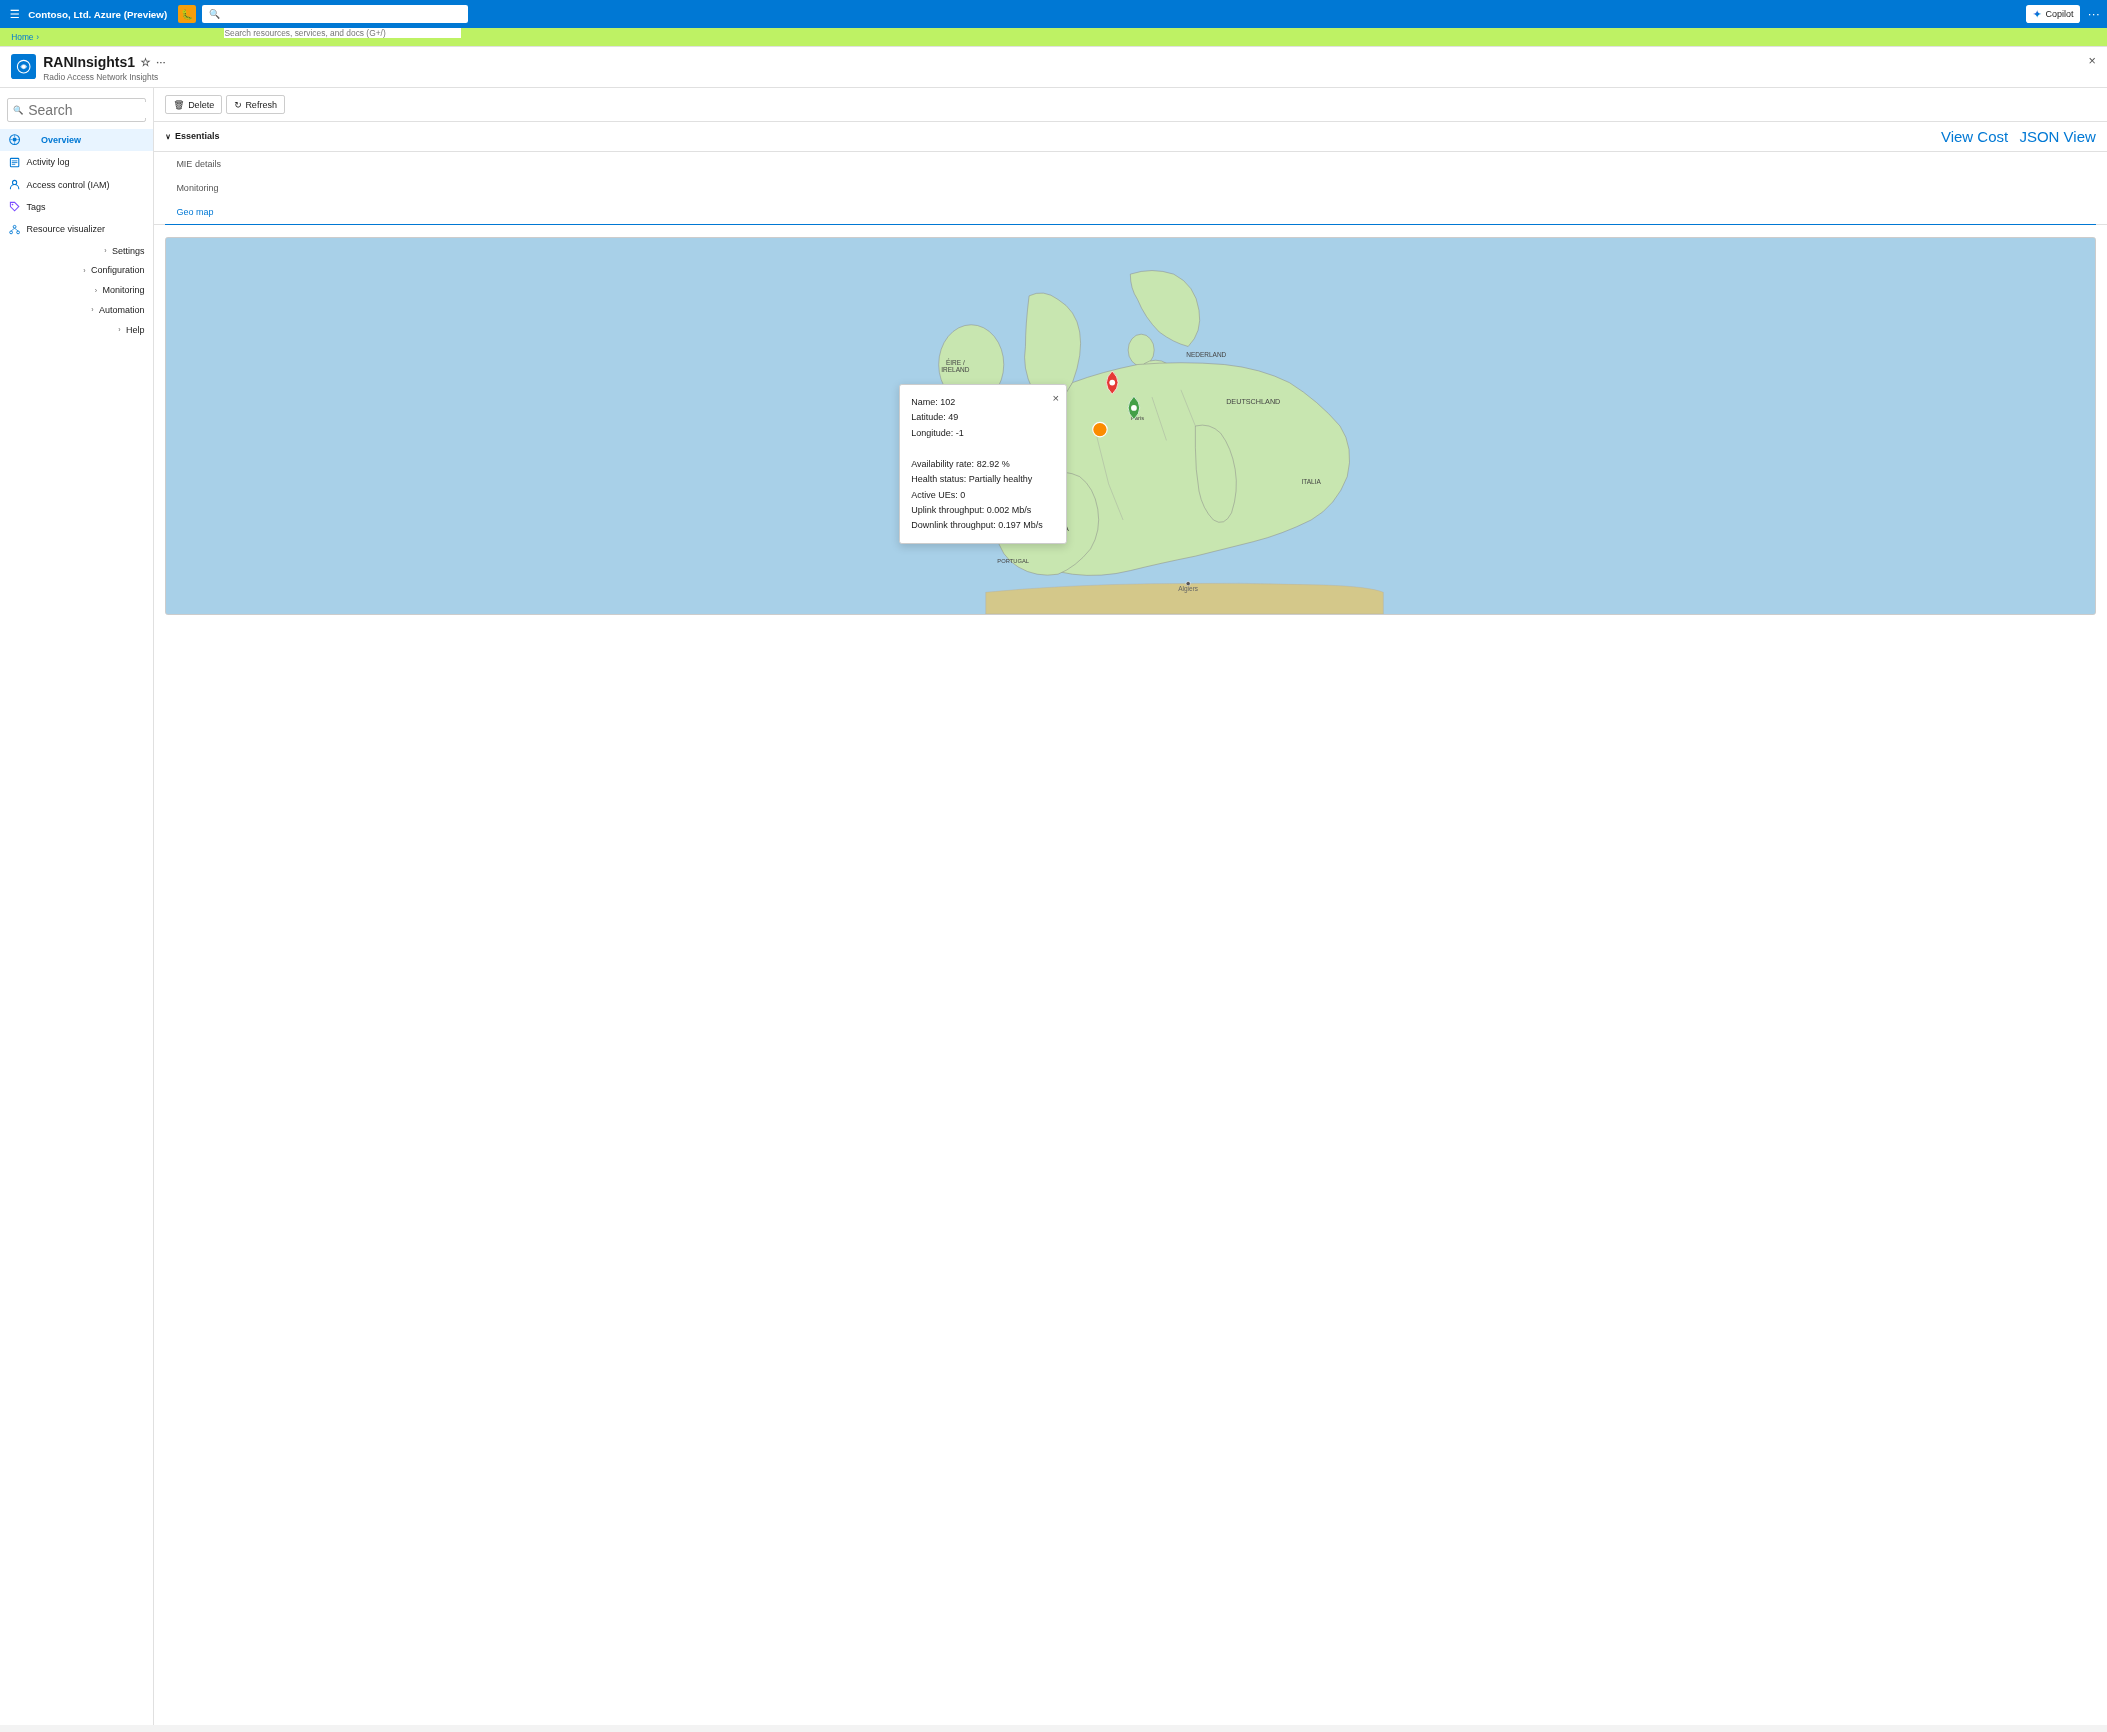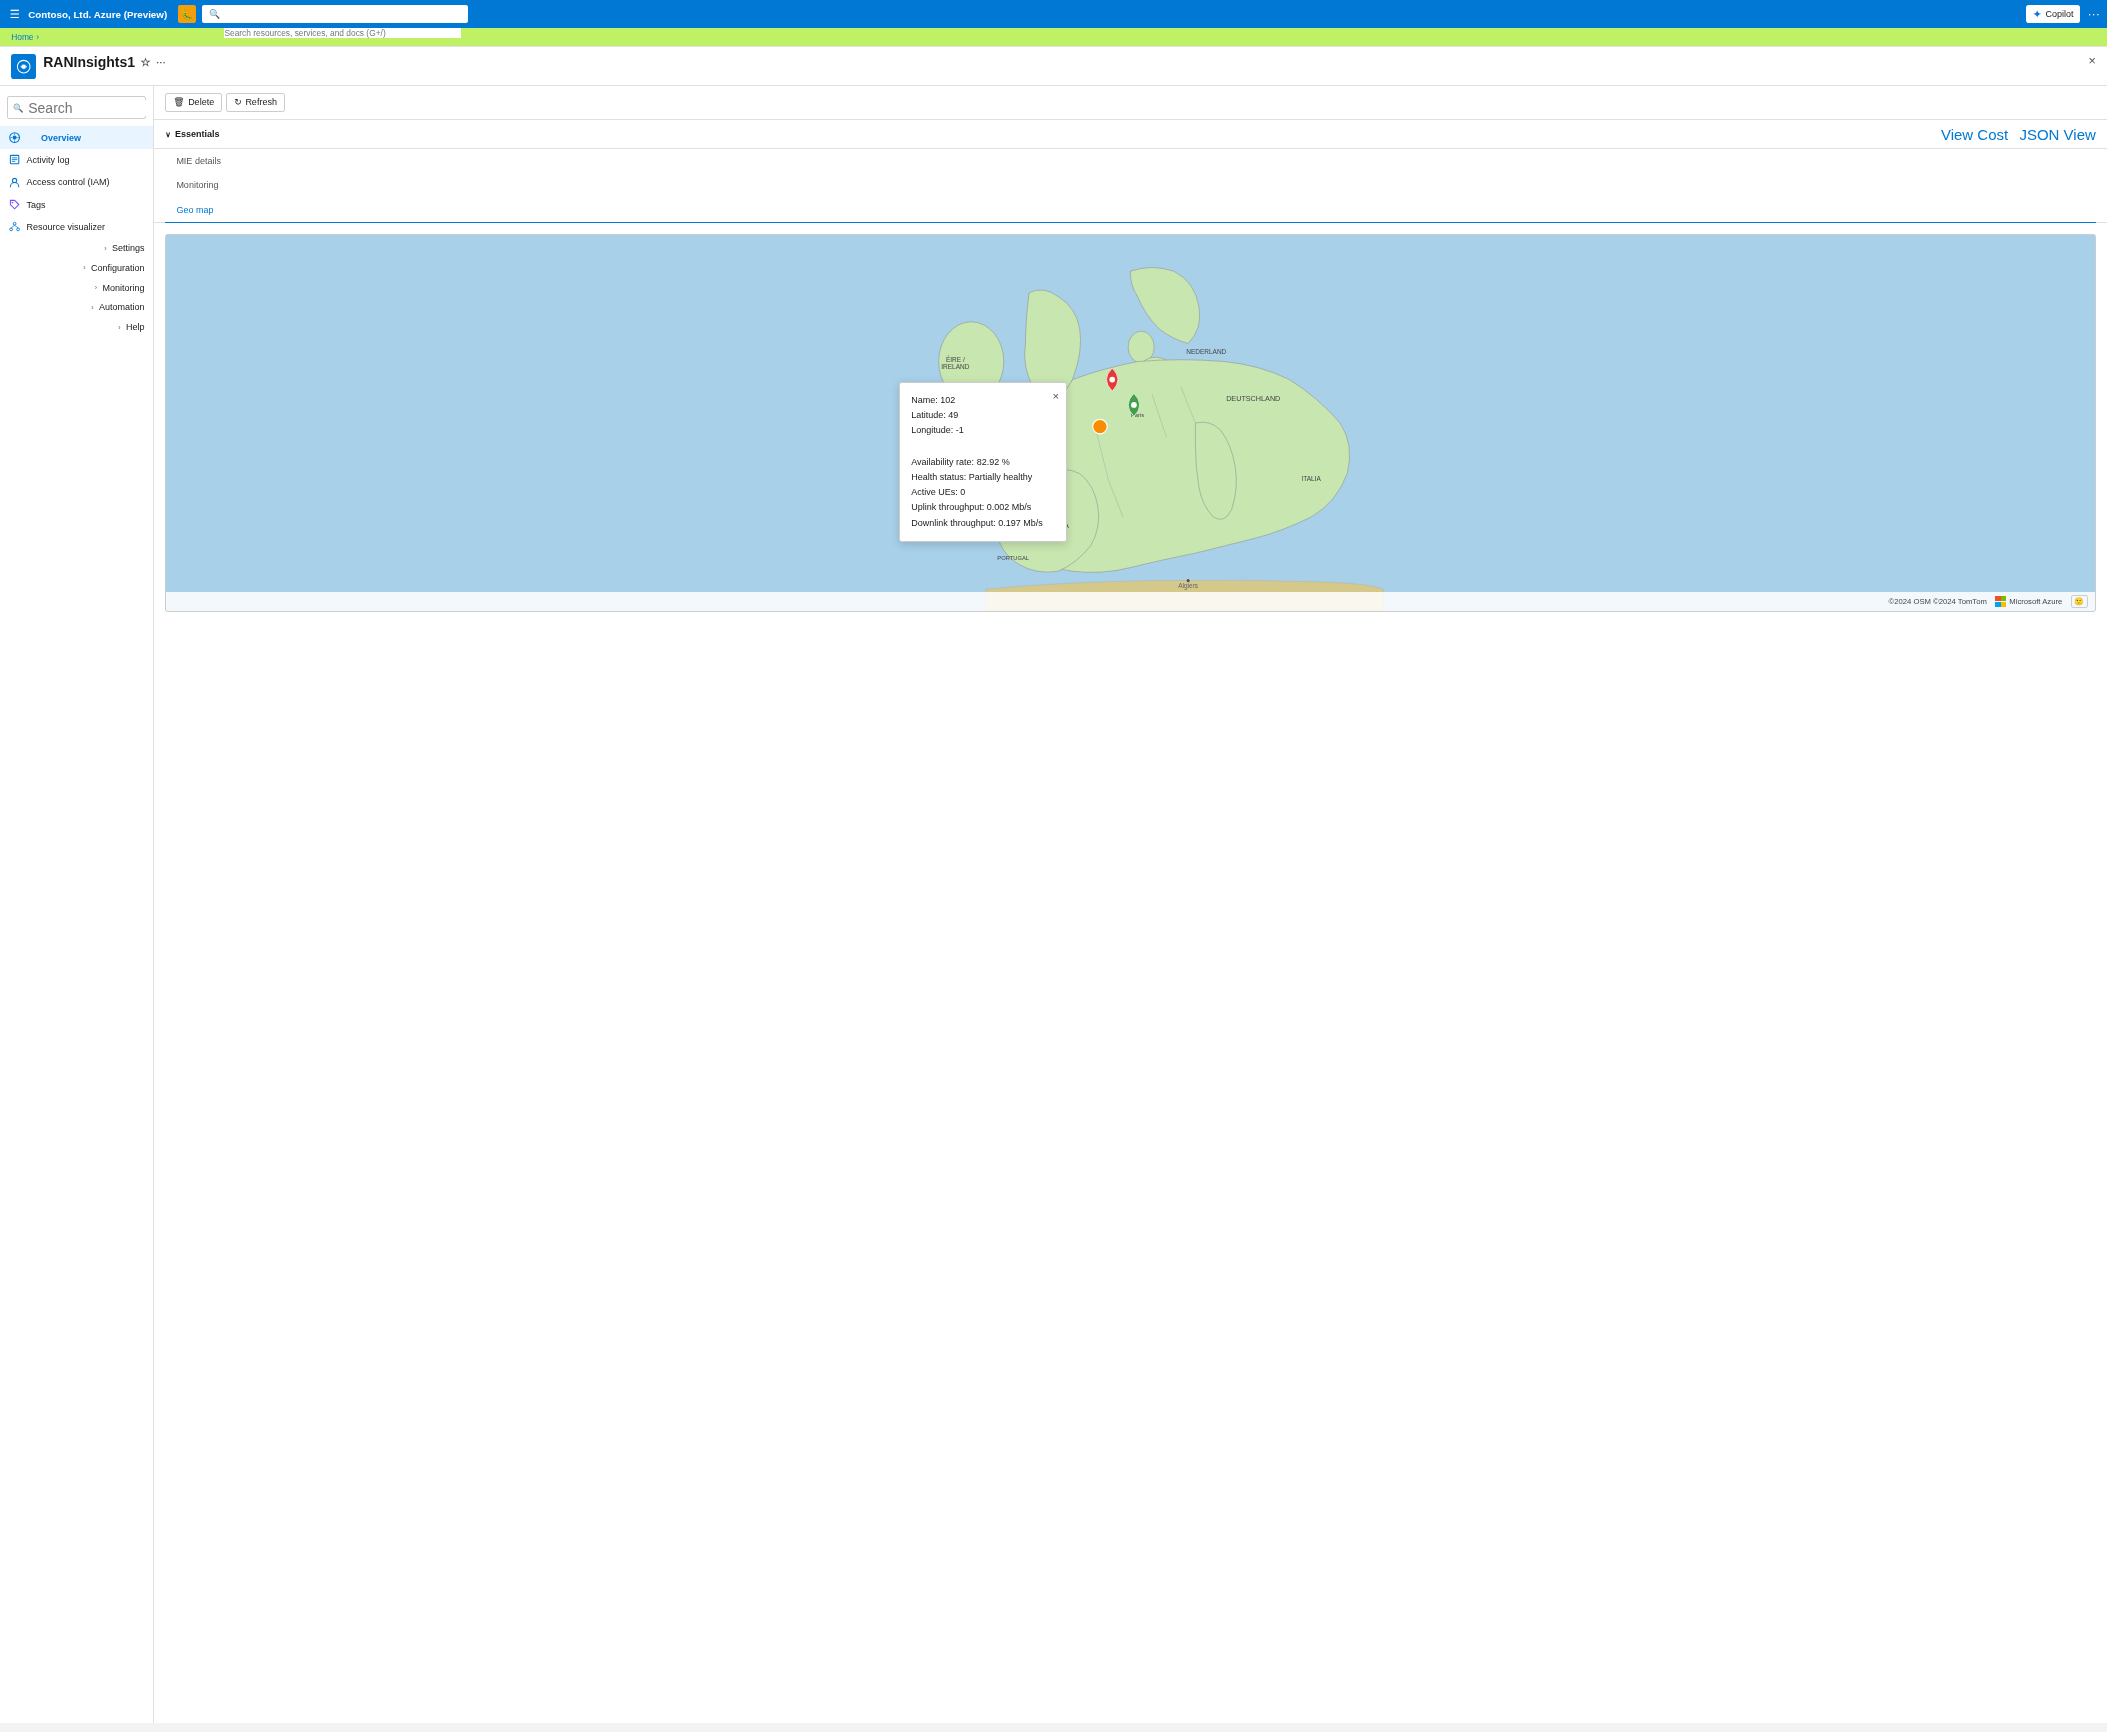--- a/index.html
+++ b/index.html
@@ -219,20 +219,21 @@
       <path d="M6 11 Q11 4 16 11 Q11 18 6 11Z" fill="white" opacity="0.7"></path>
       <circle cx="11" cy="11" r="2.5" fill="white"></circle>
     </svg>
   </div>
   <div class="page-header-text">
     <div class="page-header-title">
       <span>RANInsights1</span>
       <span class="star-icon">☆</span>
       <span class="ellipsis-icon">···</span>
     </div>
+    <div class="page-header-subtitle">Radio Access Network Insights</div>
   </div>
   <span class="page-header-close">×</span>
 </div>
 
 <div class="main-layout">
 
   <div class="sidebar">
     <div class="sidebar-search-row">
       <div class="sidebar-search-box">
         <span style="color:#666; font-size:8.4px;">🔍</span>
@@ -441,30 +442,17 @@
           <span>Uplink throughput:</span>
           <span> </span><span>0.002 Mb/s</span>
         </div>
         <div>
           <span>Downlink throughput:</span>
           <span> </span><span>0.197 Mb/s</span>
         </div>
       </div>
 
       
-      <div class="map-footer">
-        <span>©2024 OSM ©2024 TomTom</span>
-        <div class="map-footer-logo">
-          <div class="ms-flag">
-            <div class="q1"></div>
-              <div class="q2"></div>
-            <div class="q3"></div>
-              <div class="q4"></div>
-          </div>
-          <span>Microsoft Azure</span>
-        </div>
-        <span style="border:0.7px solid #ccc; border-radius:2.1px; padding:1.4px 2.8px; cursor:pointer;">🙂</span>
-      </div>
     </div>
 
   </div>
 </div>
 
 
 </body></html>

